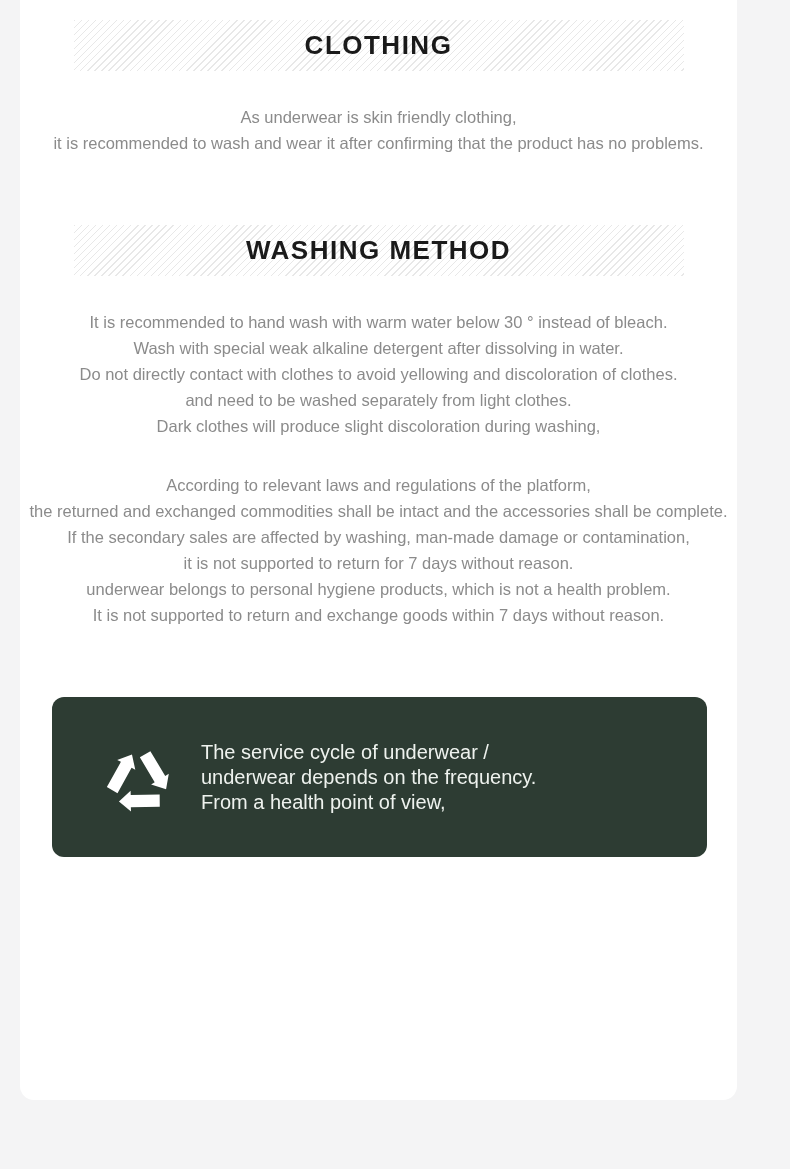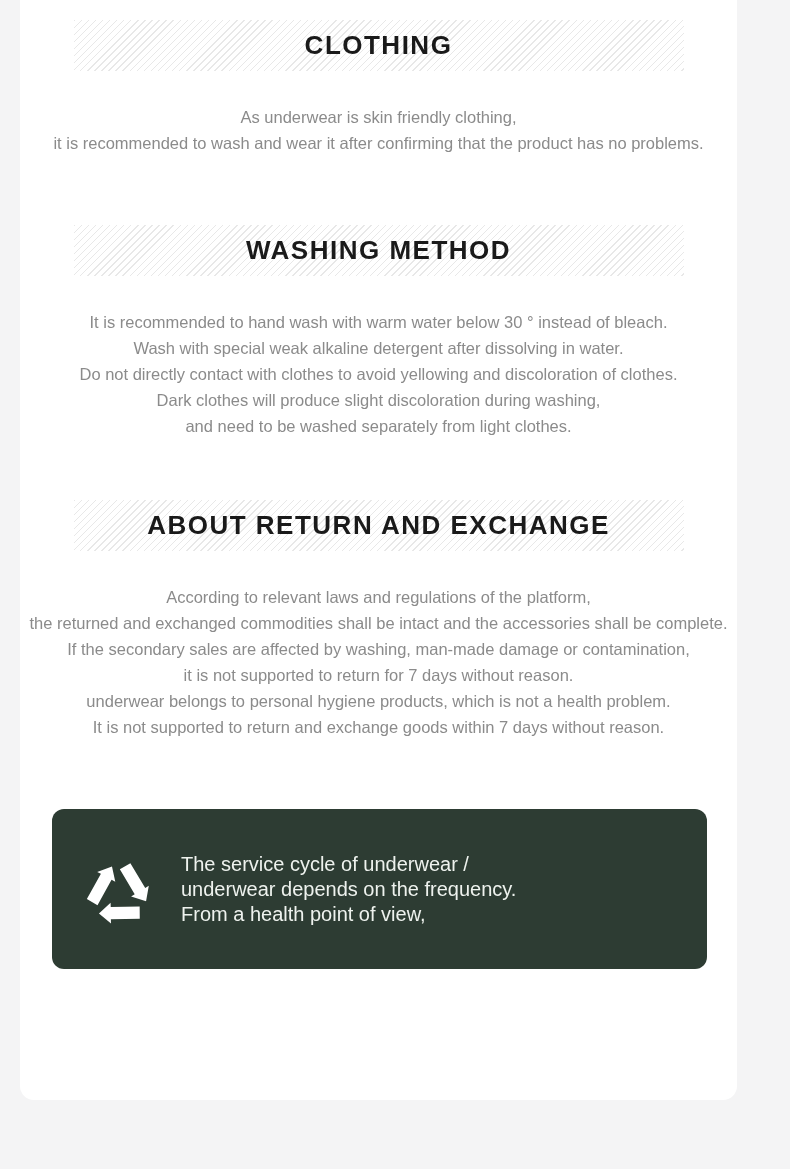--- a/index.html
+++ b/index.html
@@ -58,20 +58,21 @@
   }
   .notice-box {
     position: relative;
     margin: 69px 0 0 32px;
     width: 655px;
     height: 160px;
     background: #2d3c33;
     border-radius: 12px;
     display: flex;
     align-items: center;
+    padding-left: 20px;
   }
   .notice-icon-wrap {
     flex: 0 0 auto;
     margin-left: 20px;
     width: 94px;
     height: 94px;
     display: flex;
     align-items: center;
     justify-content: center;
   }
@@ -101,27 +102,24 @@
       <div class="para-line">it is recommended to wash and wear it after confirming that the product has no problems.</div>
     </div>
 
     <div class="band band-2">
       <div class="band-title">WASHING METHOD</div>
     </div>
     <div class="para">
       <div class="para-line">It is recommended to hand wash with warm water below 30 ° instead of bleach.</div>
       <div class="para-line">Wash with special weak alkaline detergent after dissolving in water.</div>
       <div class="para-line">Do not directly contact with clothes to avoid yellowing and discoloration of clothes.</div>
+      <div class="para-line">and need to be washed separately from light clothes.</div>
       <div class="para-line">Dark clothes will produce slight discoloration during washing,</div>
-      <div class="para-line">and need to be washed separately from light clothes.</div>
     </div>
 
-    <div class="band band-3">
-      <div class="band-title">ABOUT RETURN AND EXCHANGE</div>
-    </div>
     <div class="para">
       <div class="para-line">According to relevant laws and regulations of the platform,</div>
       <div class="para-line">the returned and exchanged commodities shall be intact and the accessories shall be complete.</div>
       <div class="para-line">If the secondary sales are affected by washing, man-made damage or contamination,</div>
       <div class="para-line">it is not supported to return for 7 days without reason.</div>
       <div class="para-line">underwear belongs to personal hygiene products, which is not a health problem.</div>
       <div class="para-line">It is not supported to return and exchange goods within 7 days without reason.</div>
     </div>
 
     <div class="notice-box">

